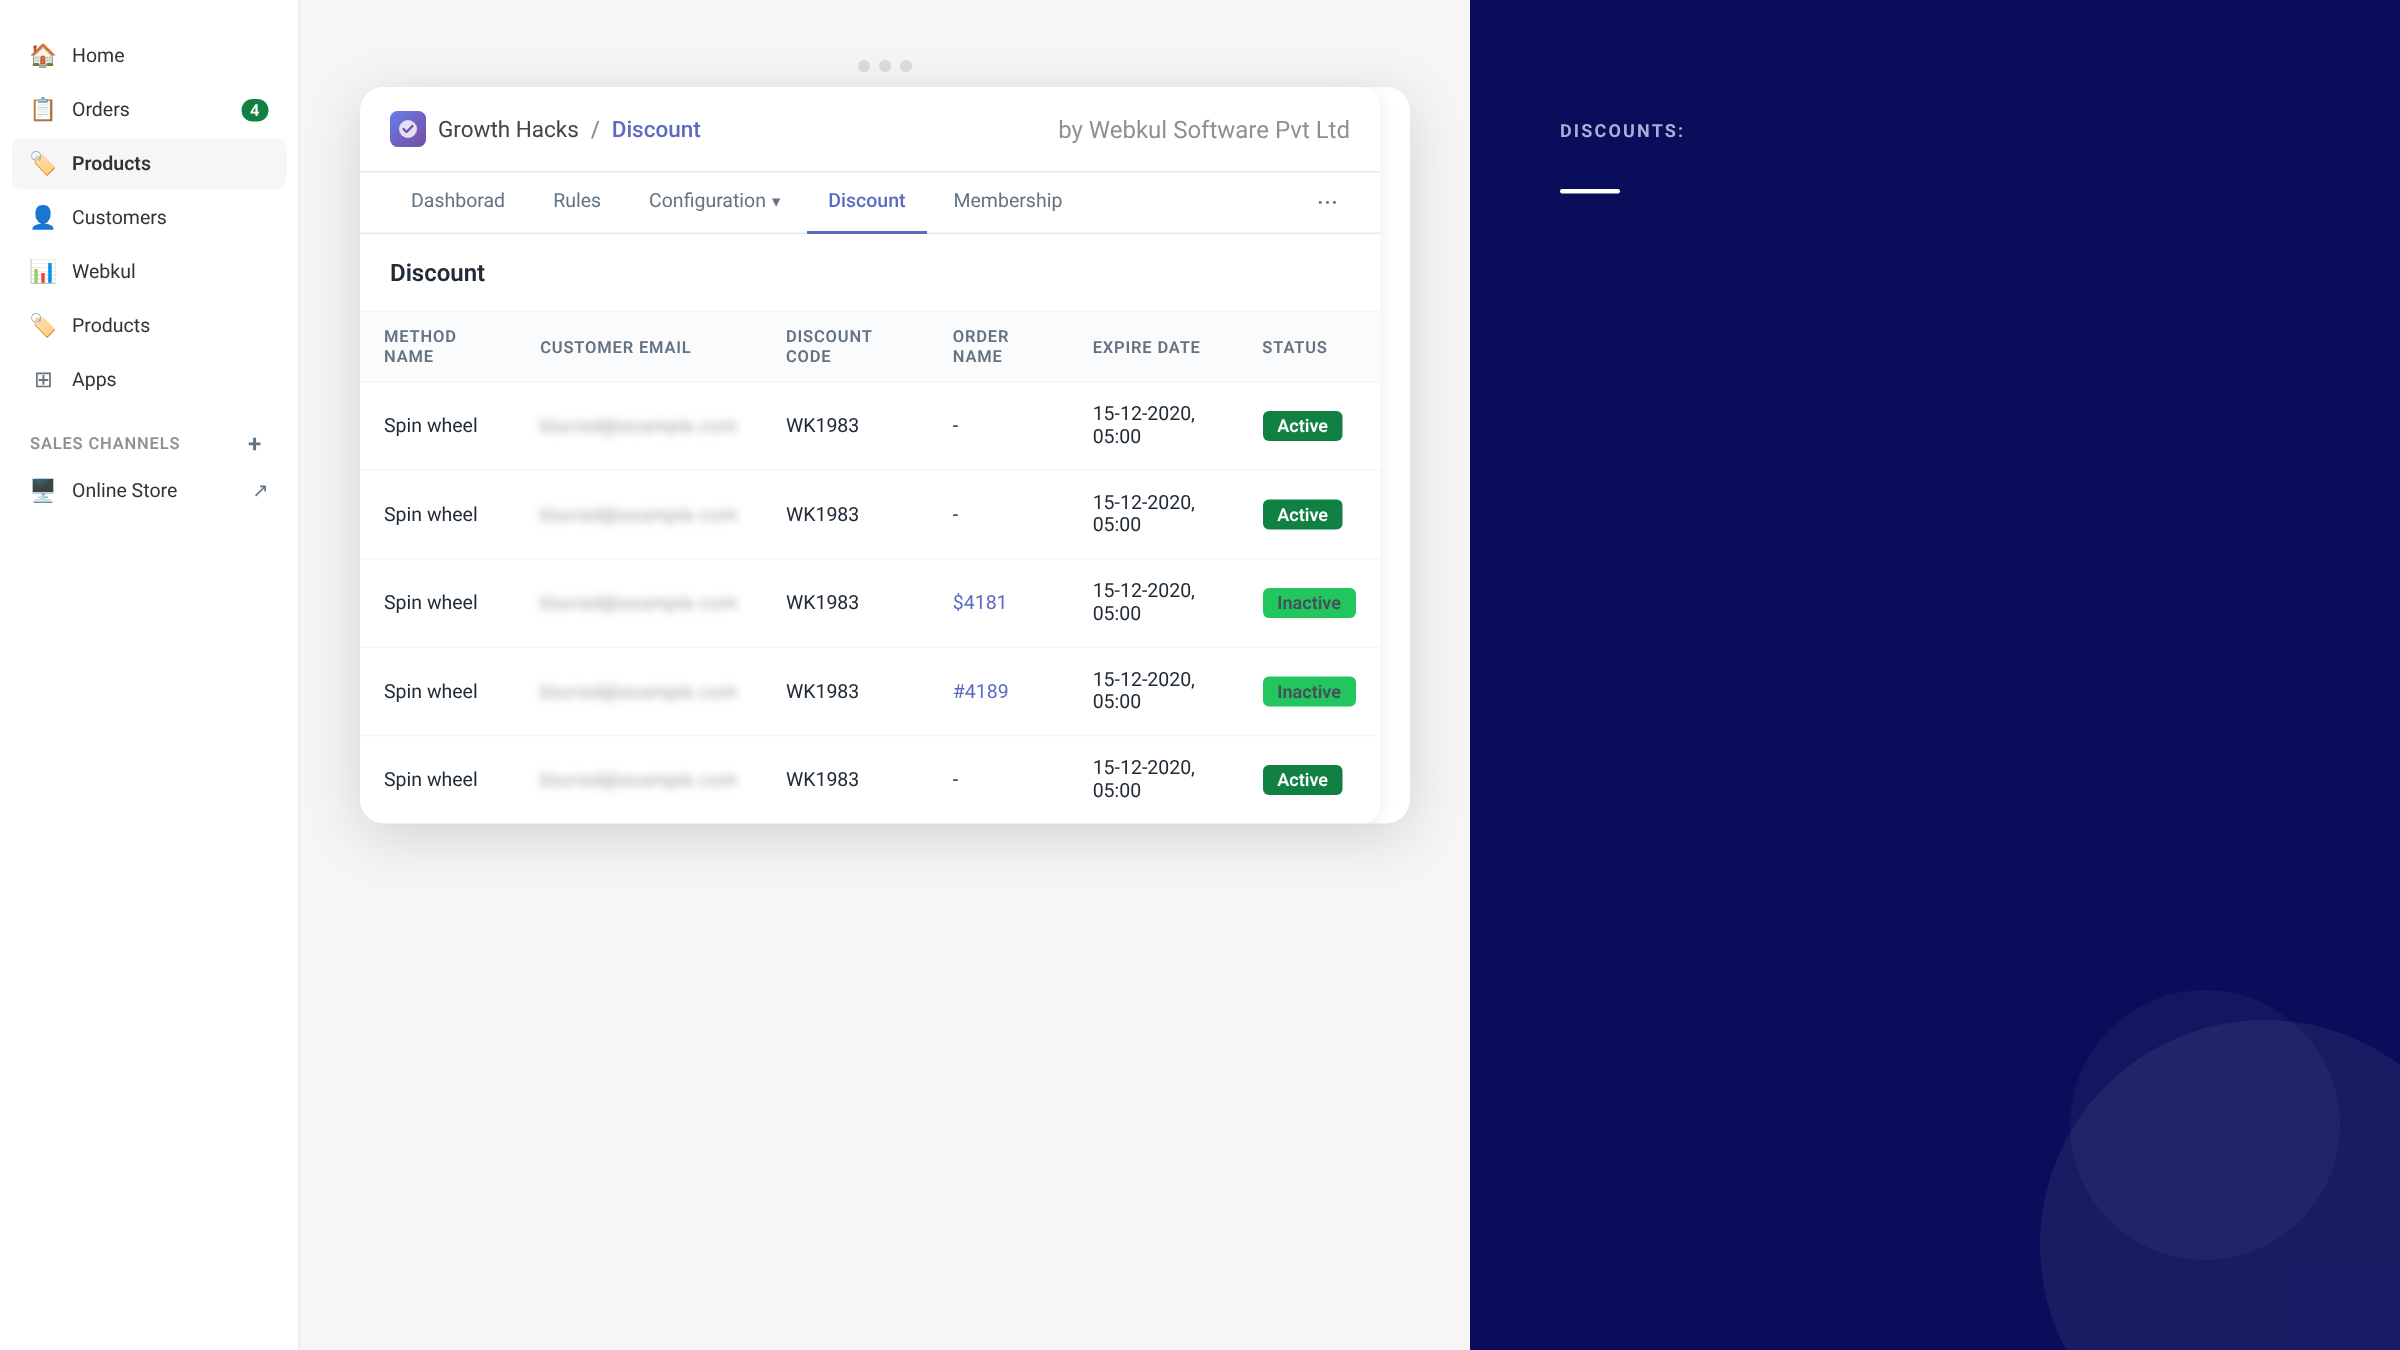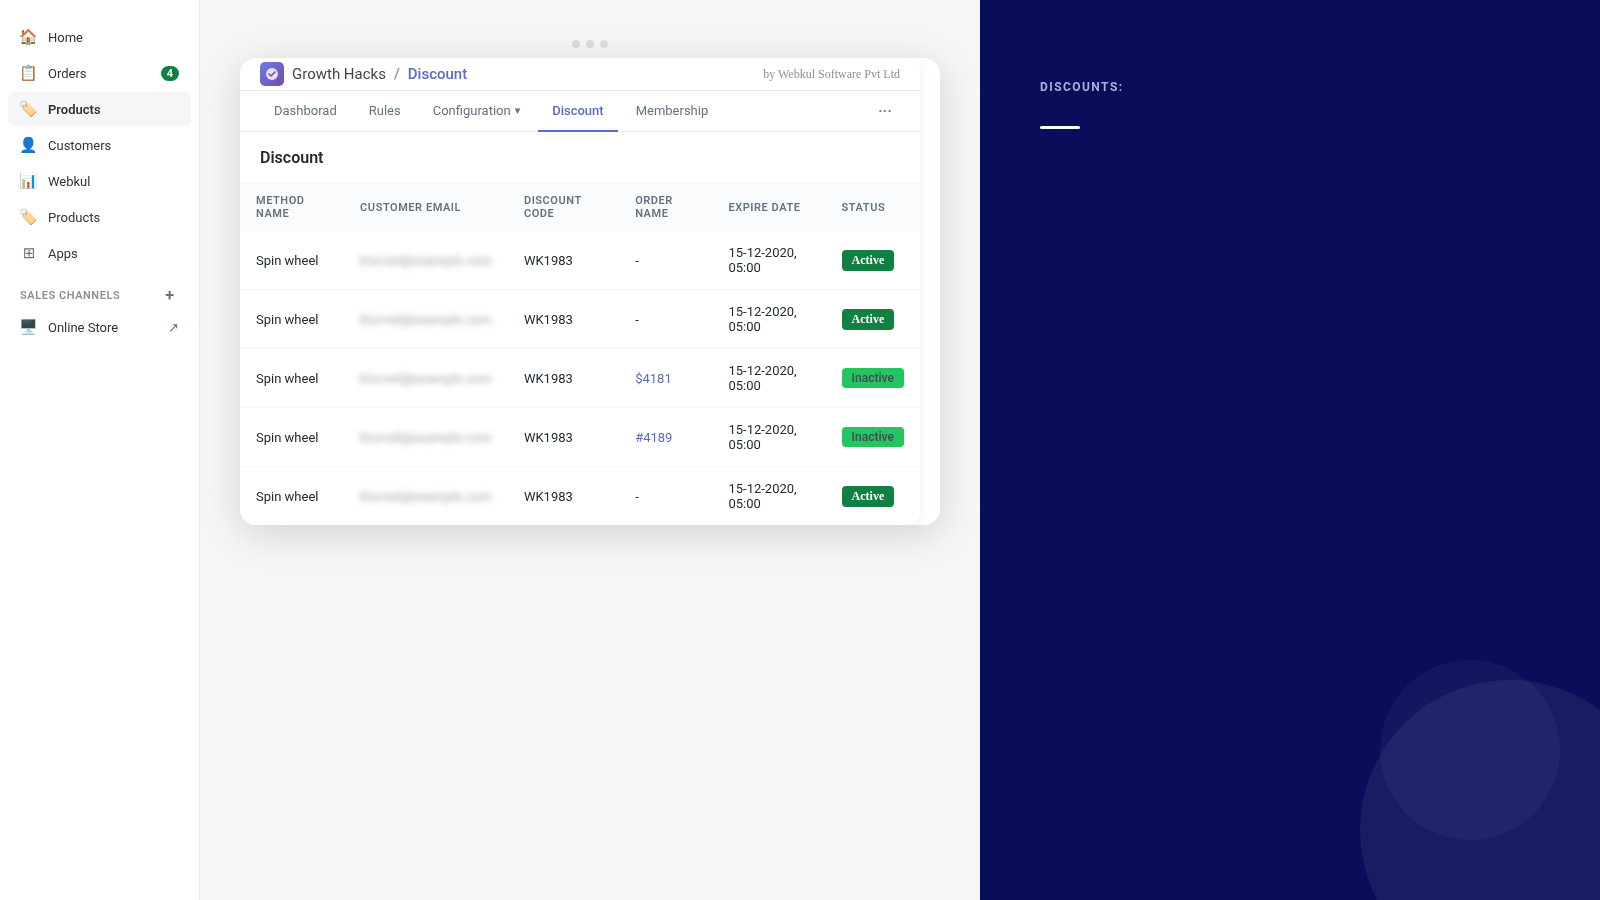--- a/index.html
+++ b/index.html
@@ -114,21 +114,21 @@
       box-shadow: 0 2px 12px rgba(0,0,0,0.08);
       width: 680px;
       overflow: hidden;
     }
 
     
     .app-header {
       display: flex;
       align-items: center;
       justify-content: space-between;
-      padding: 4px 20px;
+      padding: 16px 20px;
       border-bottom: 1px solid #e8e8e8;
     }
     .app-title {
       display: flex;
       align-items: center;
       gap: 8px;
       font-size: 15px;
       font-weight: 500;
     }
     .app-title-icon {
@@ -143,23 +143,22 @@
     }
     .app-title-text {
       color: #444;
       font-weight: 400;
     }
     .app-title-link {
       color: #5c6ac4;
       font-weight: 500;
     }
     .app-by {
-      font-size: 12px;
+      font-size: 16px;
       color: #8c9196;
-      font-family: Liberation Serif, serif;
     }
 
     
     .tabs {
       display: flex;
       align-items: center;
       padding: 0 20px;
       border-bottom: 1px solid #e8e8e8;
       gap: 4px;
     }
@@ -237,21 +236,20 @@
     .status-badge {
       display: inline-block;
       padding: 3px 10px;
       border-radius: 4px;
       font-size: 12px;
       font-weight: 600;
     }
     .status-active {
       background: #108043;
       color: #fff;
-      font-family: Liberation Serif, serif;
     }
     .status-inactive {
       background: #22c55e;
       color: #454f5b;
     }
 
     
     .right-panel {
       width: 620px;
       min-width: 620px;

